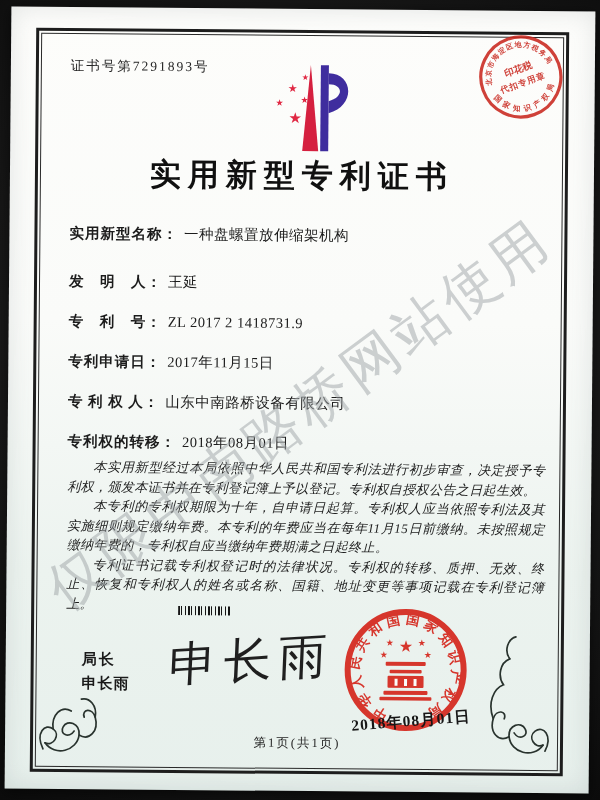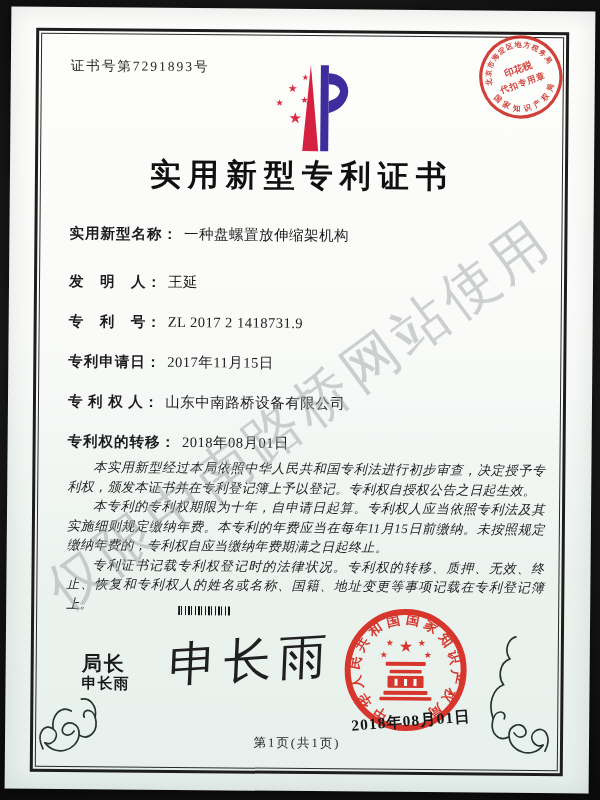--- a/index.html
+++ b/index.html
@@ -9,21 +9,21 @@
   .frame::before{content:"";position:absolute;inset:2px;border:1px solid #2a2a2a;}
   .cert-no{position:absolute;left:60px;top:50px;font-size:13.5px;letter-spacing:2px;color:#252525;}
   .title{position:absolute;left:0;top:146px;width:100%;text-align:center;font-size:31px;font-weight:700;letter-spacing:7px;color:#101010;}
   .field{position:absolute;left:60px;font-size:14.5px;color:#1c1c1c;white-space:nowrap;}
   .field .lbl{font-weight:700;letter-spacing:1px;}
   .field .val{font-weight:500;margin-left:6px;letter-spacing:.5px;}
   .f0{top:217px}.f1{top:265px}.f2{top:305px}.f3{top:345px}.f4{top:385px}.f5{top:425px}
   .body-text{position:absolute;left:60px;top:450px;width:478px;font-size:13px;line-height:19.5px;color:#1d1d1d;text-align:justify;font-style:italic;}
   .body-text p{margin:0;text-indent:2em;letter-spacing:.4px;}
   .barcode{position:absolute;left:172px;top:598px;width:52px;height:9px;background:repeating-linear-gradient(90deg,#151515 0 2px,transparent 2px 3px,#151515 3px 4px,transparent 4px 7px,#151515 7px 8px,transparent 8px 10px);}
-  .sig-title{position:absolute;left:76px;top:643px;font-size:20px;font-weight:700;color:#1a1a1a;letter-spacing:2px;font-family:Liberation Serif, serif;}
+  .sig-title{position:absolute;left:76px;top:643px;font-size:15px;font-weight:700;color:#1a1a1a;letter-spacing:2px;font-family:Liberation Serif, serif;}
   .sig-name{position:absolute;left:76px;top:667px;font-size:15px;font-weight:700;color:#1a1a1a;letter-spacing:1px;font-family:"Liberation Sans","DejaVu Sans",sans-serif;}
   .autograph{position:absolute;left:138px;top:620px;width:215px;text-align:center;font-size:48px;color:#1f1f1f;letter-spacing:7px;transform:rotate(-4deg) skewX(-6deg);font-weight:400;}
   .seal-svg{position:absolute;left:336px;top:596px;width:128px;height:128px;opacity:.93;z-index:6;}
   .seal-date{position:absolute;left:346px;top:701px;font-size:15.5px;font-weight:700;color:#161616;letter-spacing:1px;transform:rotate(-5deg);z-index:7;white-space:nowrap;}
   .footer{position:absolute;left:0;top:726px;width:100%;text-align:center;font-size:12.5px;color:#1e1e1e;letter-spacing:2px;}
   .watermark{position:absolute;left:-45px;top:368px;width:674px;text-align:center;font-size:56px;font-weight:500;color:#9ba1a4;opacity:.48;letter-spacing:5px;transform:rotate(-37deg);z-index:5;pointer-events:none;font-family:"Liberation Sans","DejaVu Sans",sans-serif;white-space:nowrap;}
   .tax-stamp{position:absolute;left:458px;top:14px;width:104px;height:104px;transform:rotate(-20deg);opacity:.88;z-index:6;}
   .logo{position:absolute;left:248px;top:50px;width:96px;height:98px;}
   .ornament{position:absolute;z-index:2;}
   .orn-left{left:28px;top:664px;width:70px;height:86px;}

